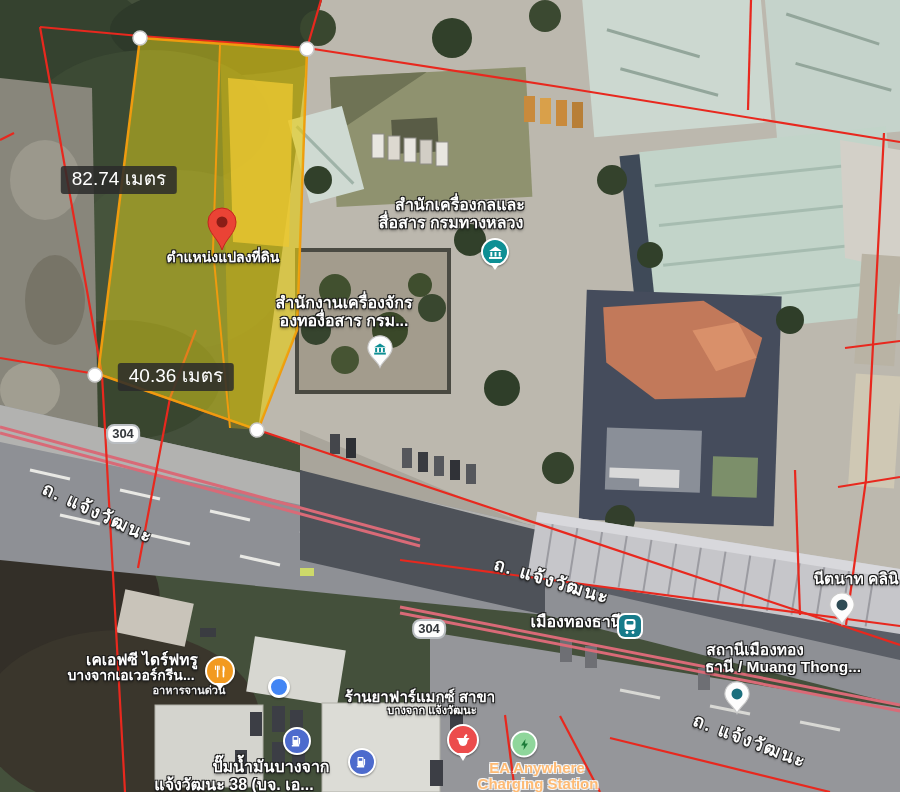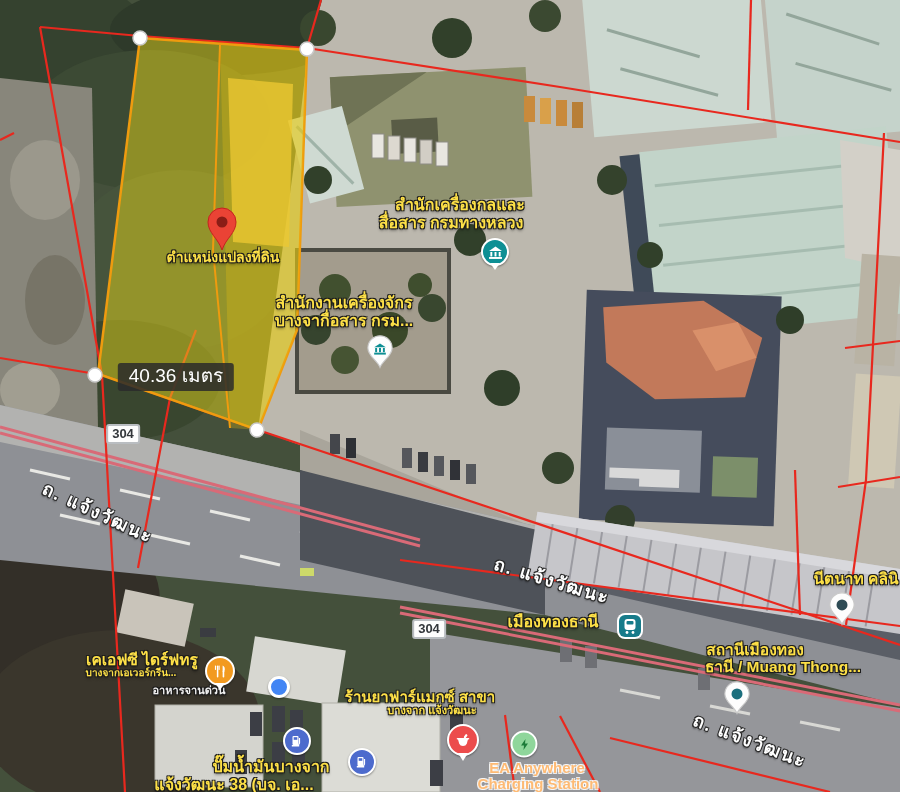--- a/index.html
+++ b/index.html
@@ -4,23 +4,23 @@
 <style>
   html,body{margin:0;padding:0;background:#222;}
   #stage{position:relative;width:900px;height:792px;overflow:hidden;
     font-family:"Liberation Sans","DejaVu Sans",sans-serif;background:#43503c;}
   #stage svg.layer{position:absolute;left:0;top:0;}
   .abs{position:absolute;}
   .measure-badge{position:absolute;transform:translateX(-50%);
     background:rgba(42,42,42,.85);color:#fff;font-size:19px;line-height:1.15;
     padding:2px 11px 4px;border-radius:3px;white-space:nowrap;}
   .route-badge{position:absolute;transform:translate(-50%,-50%);
-    background:#fdfdfd;border:2px solid #b9bdc1;border-radius:3px;color:#33373b;
+    background:#fdfdfd;border:2px solid #b9bdc1;border-radius:8px;color:#33373b;
     font-weight:bold;font-size:13px;line-height:1;padding:1px 4px 2px;white-space:nowrap;}
-  .poi-label{position:absolute;transform:translateX(-50%);color:#fde047;font-weight:700;
+  .poi-label{position:absolute;transform:translateX(-50%);color:#ffffff;font-weight:700;
     font-size:16px;line-height:1.05;white-space:nowrap;text-align:center;
     text-shadow:-1px -1px 0 #1c1c1c,1px -1px 0 #1c1c1c,-1px 1px 0 #1c1c1c,1px 1px 0 #1c1c1c,0 2px 3px rgba(0,0,0,.55);}
   .poi-sub{font-weight:600;font-size:11px;color:#efefef;margin-left:28px;}
   .dark-label{color:#fdba74;font-weight:700;
     text-shadow:-1px -1px 0 rgba(255,255,255,.8),1px -1px 0 rgba(255,255,255,.8),-1px 1px 0 rgba(255,255,255,.8),1px 1px 0 rgba(255,255,255,.8);}
   .road-label{position:absolute;color:#fff;font-weight:700;font-size:18px;letter-spacing:2px;
     white-space:nowrap;transform-origin:center;
     text-shadow:-1px -1px 0 #2a2a2a,1px -1px 0 #2a2a2a,-1px 1px 0 #2a2a2a,1px 1px 0 #2a2a2a,0 2px 2px rgba(0,0,0,.5);}
   .pin-wrap{position:absolute;}
   .poi-icon{position:absolute;transform:translate(-50%,-50%);display:flex;
@@ -244,20 +244,21 @@
   </svg>
 
   <div class="pin-wrap" style="left:205px;top:207px;">
     <svg width="34" height="44" viewBox="0 0 34 44">
       <path d="M17,43 C13,31 3,26 3,15 A14,14 0 1 1 31,15 C31,26 21,31 17,43 Z" fill="#EA4335" stroke="#c5221f"></path>
       <circle cx="17" cy="15" r="5.5" fill="#8a1d16"></circle>
     </svg>
   </div>
   <div class="poi-label" style="left:223px;top:250px;font-size:14px;">ตำแหน่งแปลงที่ดิน</div>
 
+  <div class="measure-badge" style="left:119px;top:166px;">82.74 เมตร</div>
   <div class="measure-badge" style="left:176px;top:363px;">40.36 เมตร</div>
 
   <div class="route-badge" style="left:123px;top:434px;">304</div>
   <div class="route-badge" style="left:429px;top:629px;">304</div>
 
   <div class="road-label" style="left:38px;top:498px;transform:rotate(25deg);">ถ. แจ้งวัฒนะ</div>
   <div class="road-label" style="left:492px;top:566px;transform:rotate(17deg);">ถ. แจ้งวัฒนะ</div>
   <div class="road-label" style="left:690px;top:726px;transform:rotate(21deg);">ถ. แจ้งวัฒนะ</div>
 
   <div class="poi-label" style="left:460px;top:197px;">สำนักเครื่องกลและ</div>
@@ -267,33 +268,33 @@
     <svg width="15" height="15" viewBox="-7 -7 14 14">
       <polygon points="-6,-1.5 0,-5.5 6,-1.5" fill="#fff"></polygon>
       <rect x="-4.8" y="-0.5" width="1.8" height="4.2" fill="#fff"></rect>
       <rect x="-0.9" y="-0.5" width="1.8" height="4.2" fill="#fff"></rect>
       <rect x="3" y="-0.5" width="1.8" height="4.2" fill="#fff"></rect>
       <rect x="-6" y="4.2" width="12" height="1.8" fill="#fff"></rect>
     </svg>
   </div>
 
   <div class="poi-label" style="left:344px;top:295px;">สำนักงานเครื่องจักร</div>
-  <div class="poi-label" style="left:344px;top:313px;">บางจากื่อสาร กรม...</div>
+  <div class="poi-label" style="left:344px;top:313px;">องทองื่อสาร กรม...</div>
   <div class="abs" style="left:367px;top:335px;">
     <svg width="26" height="34" viewBox="-8 -9 16 21">
       <path d="M0,11 C-1.8,6.5 -7.5,4 -7.5,-1 a7.5,7.5 0 1 1 15,0 C7.5,4 1.8,6.5 0,11 Z" fill="#fdfdfd" stroke="#c9c9c9" stroke-width="0.7"></path>
       <polygon points="-3.6,-1.4 0,-3.8 3.6,-1.4" fill="#0e8f94"></polygon>
       <rect x="-3" y="-1" width="1.2" height="2.6" fill="#0e8f94"></rect>
       <rect x="-0.6" y="-1" width="1.2" height="2.6" fill="#0e8f94"></rect>
       <rect x="1.8" y="-1" width="1.2" height="2.6" fill="#0e8f94"></rect>
       <rect x="-3.6" y="1.9" width="7.2" height="1.2" fill="#0e8f94"></rect>
     </svg>
   </div>
 
-  <div class="poi-label" style="left:553px;top:614px;">เมืองทองธานี</div>
+  <div class="poi-label" style="left:576px;top:614px;">เมืองทองธานี</div>
   <div class="abs" style="left:616px;top:612px;">
     <svg width="28" height="28" viewBox="0 0 28 28">
       <rect x="1" y="1" width="26" height="26" rx="8" fill="#fff"></rect>
       <rect x="3" y="3" width="22" height="22" rx="6" fill="#177b8a"></rect>
       <rect x="8.5" y="7" width="11" height="11" rx="3" fill="#fff"></rect>
       <rect x="10.5" y="9" width="7" height="3.5" rx="1" fill="#177b8a"></rect>
       <circle cx="11" cy="20.5" r="1.4" fill="#fff"></circle>
       <circle cx="17" cy="20.5" r="1.4" fill="#fff"></circle>
     </svg>
   </div>
@@ -309,21 +310,21 @@
 
   <div class="poi-label" style="left:856px;top:571px;font-size:15.5px;">นีตนาท คลินิ</div>
   <div class="abs" style="left:829px;top:592px;">
     <svg width="26" height="34" viewBox="-8 -9 16 21">
       <path d="M0,11 C-1.8,6.5 -7.5,4 -7.5,-1 a7.5,7.5 0 1 1 15,0 C7.5,4 1.8,6.5 0,11 Z" fill="#fdfdfd" stroke="#c9c9c9" stroke-width="0.7"></path>
       <circle cx="0" cy="-1" r="3.4" fill="#2e4b55"></circle>
     </svg>
   </div>
 
   <div class="poi-label" style="left:142px;top:652px;font-size:15.5px;">เคเอฟซี ไดร์ฟทรู</div>
-  <div class="poi-label" style="left:131px;top:668px;font-size:10px;">บางจากเอเวอร์กรีน...</div>
+  <div class="poi-label" style="left:131px;top:668px;font-size:14px;">บางจากเอเวอร์กรีน...</div>
   <div class="poi-label poi-sub" style="left:161px;top:685px;">อาหารจานด่วน</div>
   <div class="poi-icon circle-icon" style="left:220px;top:671px;width:30px;height:30px;background:#f29a20;">
     <span class="tail" style="border-top:7px solid #fff;"></span>
     <svg width="15" height="15" viewBox="-7 -7 14 14">
       <rect x="-3.4" y="-5.5" width="1.4" height="11" rx="0.7" fill="#fff"></rect>
       <rect x="-5.2" y="-5.5" width="1" height="4" fill="#fff"></rect>
       <rect x="-1.8" y="-5.5" width="1" height="4" fill="#fff"></rect>
       <path d="M2,-5.5 q3,1.5 1.6,5.5 h-1.6 z" fill="#fff"></path>
       <rect x="2" y="-1" width="1.5" height="6.5" rx="0.7" fill="#fff"></rect>
     </svg>

